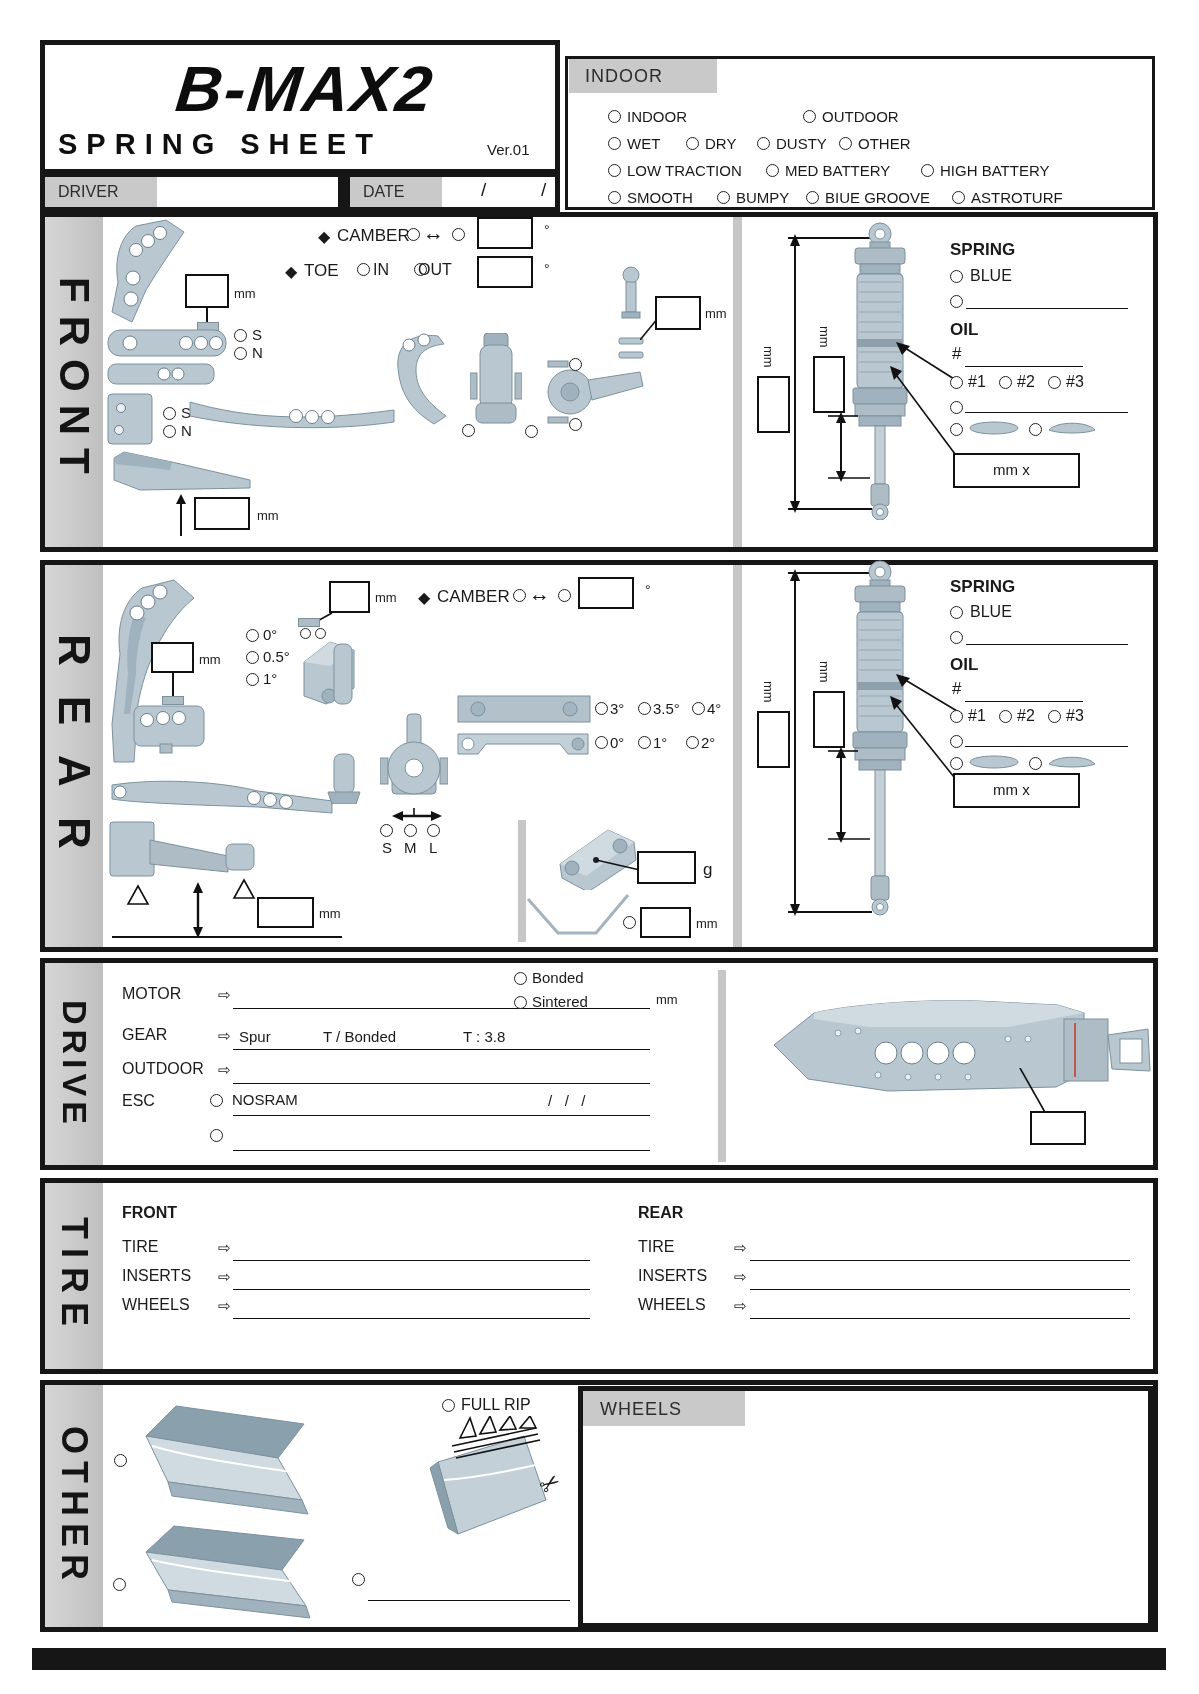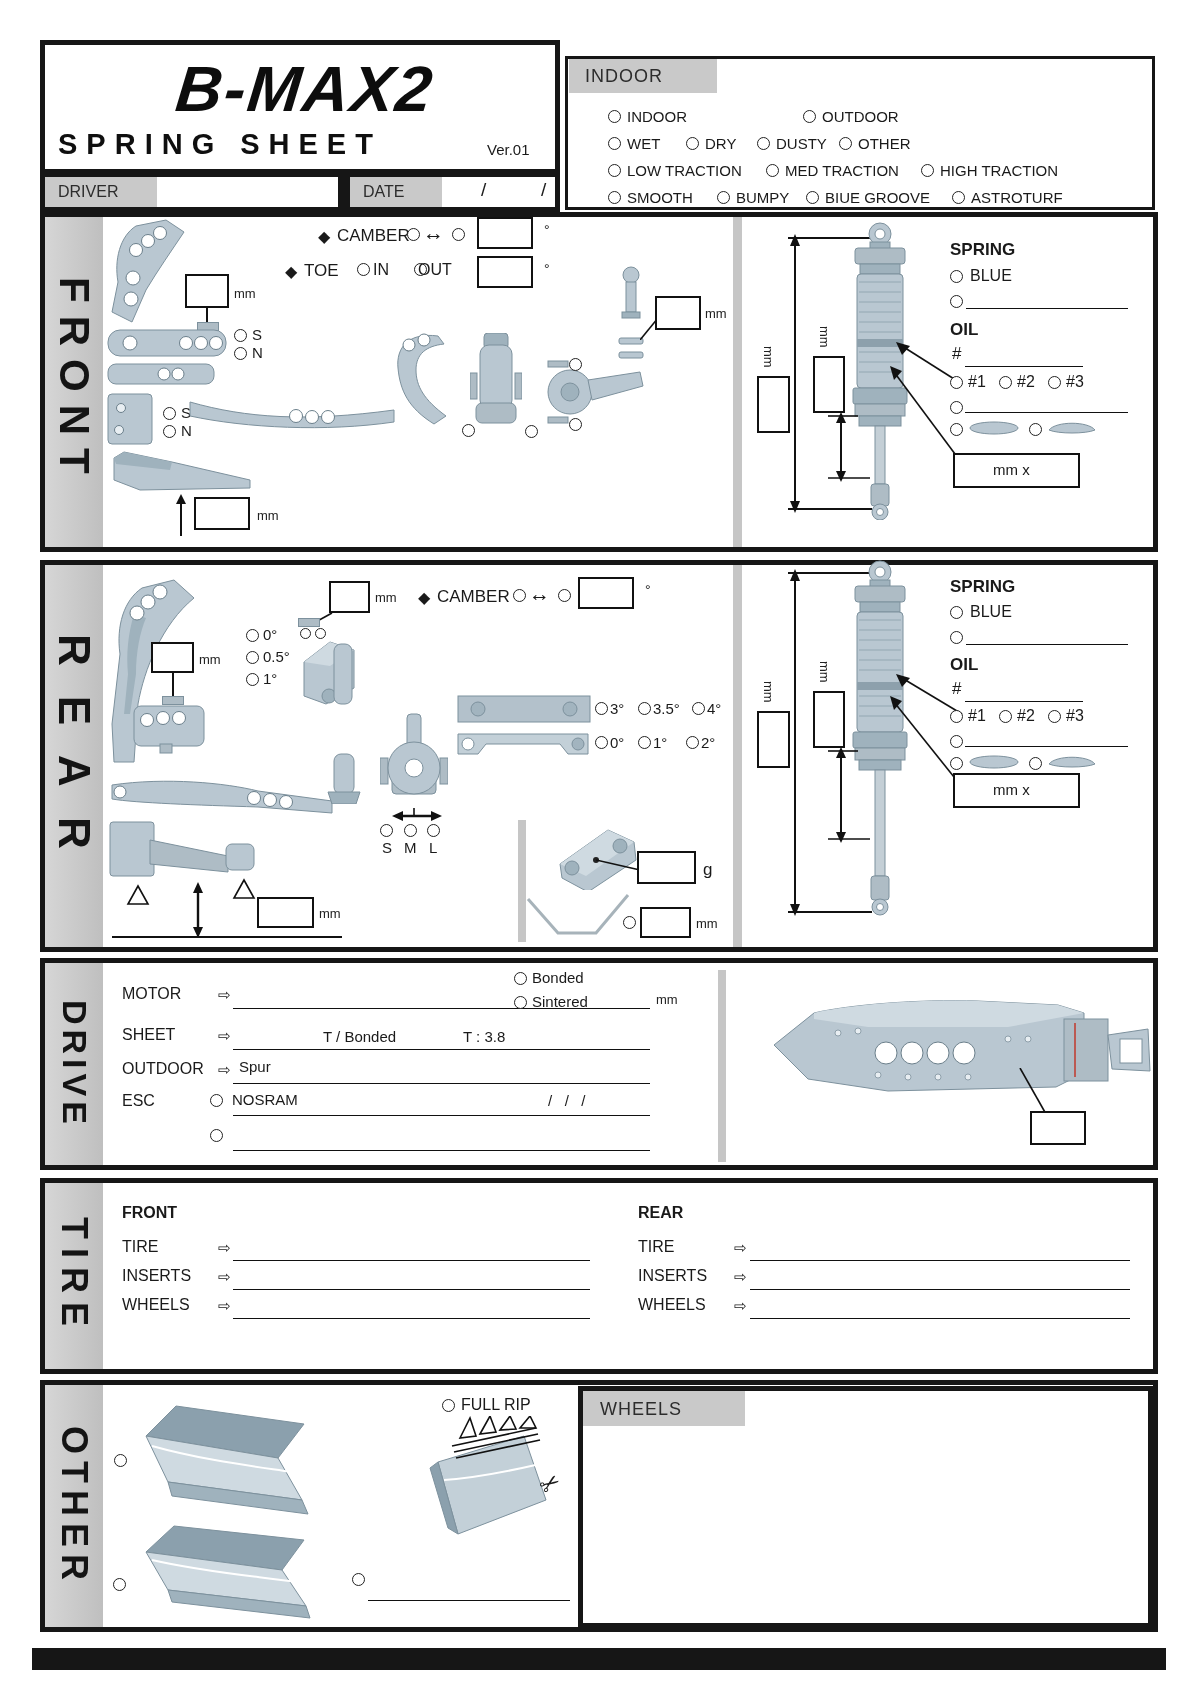--- a/index.html
+++ b/index.html
@@ -62,23 +62,23 @@
   <span class="r" style="left:686px;top:137px;"></span>
   <div class="t sm" style="left:705px;top:135px;">DRY</div>
   <span class="r" style="left:757px;top:137px;"></span>
   <div class="t sm" style="left:776px;top:135px;">DUSTY</div>
   <span class="r" style="left:839px;top:137px;"></span>
   <div class="t sm" style="left:858px;top:135px;">OTHER</div>
 
   <span class="r" style="left:608px;top:164px;"></span>
   <div class="t sm" style="left:627px;top:162px;">LOW TRACTION</div>
   <span class="r" style="left:766px;top:164px;"></span>
-  <div class="t sm" style="left:785px;top:162px;">MED TRACTION</div>
+  <div class="t sm" style="left:785px;top:162px;">MED BATTERY</div>
   <span class="r" style="left:921px;top:164px;"></span>
-  <div class="t sm" style="left:940px;top:162px;">HIGH TRACTION</div>
+  <div class="t sm" style="left:940px;top:162px;">HIGH BATTERY</div>
 
   <span class="r" style="left:608px;top:191px;"></span>
   <div class="t sm" style="left:627px;top:189px;">SMOOTH</div>
   <span class="r" style="left:717px;top:191px;"></span>
   <div class="t sm" style="left:736px;top:189px;">BUMPY</div>
   <span class="r" style="left:806px;top:191px;"></span>
   <div class="t sm" style="left:825px;top:189px;">BIUE GROOVE</div>
   <span class="r" style="left:952px;top:191px;"></span>
   <div class="t sm" style="left:971px;top:189px;">ASTROTURF</div>
 
@@ -610,24 +610,24 @@
 
   <div class="t" style="left:122px;top:985px;">MOTOR</div>
   <div class="t" style="left:218px;top:986px;font-size:15px;">⇨</div>
   <div class="ln" style="left:233px;top:988px;width:417px;height:20px;"></div>
   <span class="r" style="left:514px;top:972px;"></span>
   <div class="t sm" style="left:532px;top:969px;">Bonded</div>
   <span class="r" style="left:514px;top:996px;"></span>
   <div class="t sm" style="left:532px;top:993px;">Sintered</div>
   <div class="mm" style="left:656px;top:992px;">mm</div>
 
-  <div class="t" style="left:122px;top:1026px;">SHEET</div>
+  <div class="t" style="left:122px;top:1026px;">GEAR</div>
   <div class="t" style="left:218px;top:1027px;font-size:15px;">⇨</div>
   <div class="ln" style="left:233px;top:1029px;width:417px;height:20px;"></div>
-  <div class="t sm" style="left:239px;top:1028px;margin-top:30px;">Spur</div>
+  <div class="t sm" style="left:239px;top:1028px;">Spur</div>
   <div class="t sm" style="left:323px;top:1028px;">T / Bonded</div>
   <div class="t sm" style="left:463px;top:1028px;">T : 3.8</div>
 
   <div class="t" style="left:122px;top:1060px;">OUTDOOR</div>
   <div class="t" style="left:218px;top:1061px;font-size:15px;">⇨</div>
   <div class="ln" style="left:233px;top:1063px;width:417px;height:20px;"></div>
 
   <div class="t" style="left:122px;top:1092px;">ESC</div>
   <span class="r" style="left:210px;top:1094px;"></span>
   <div class="t sm" style="left:232px;top:1091px;">NOSRAM</div>

